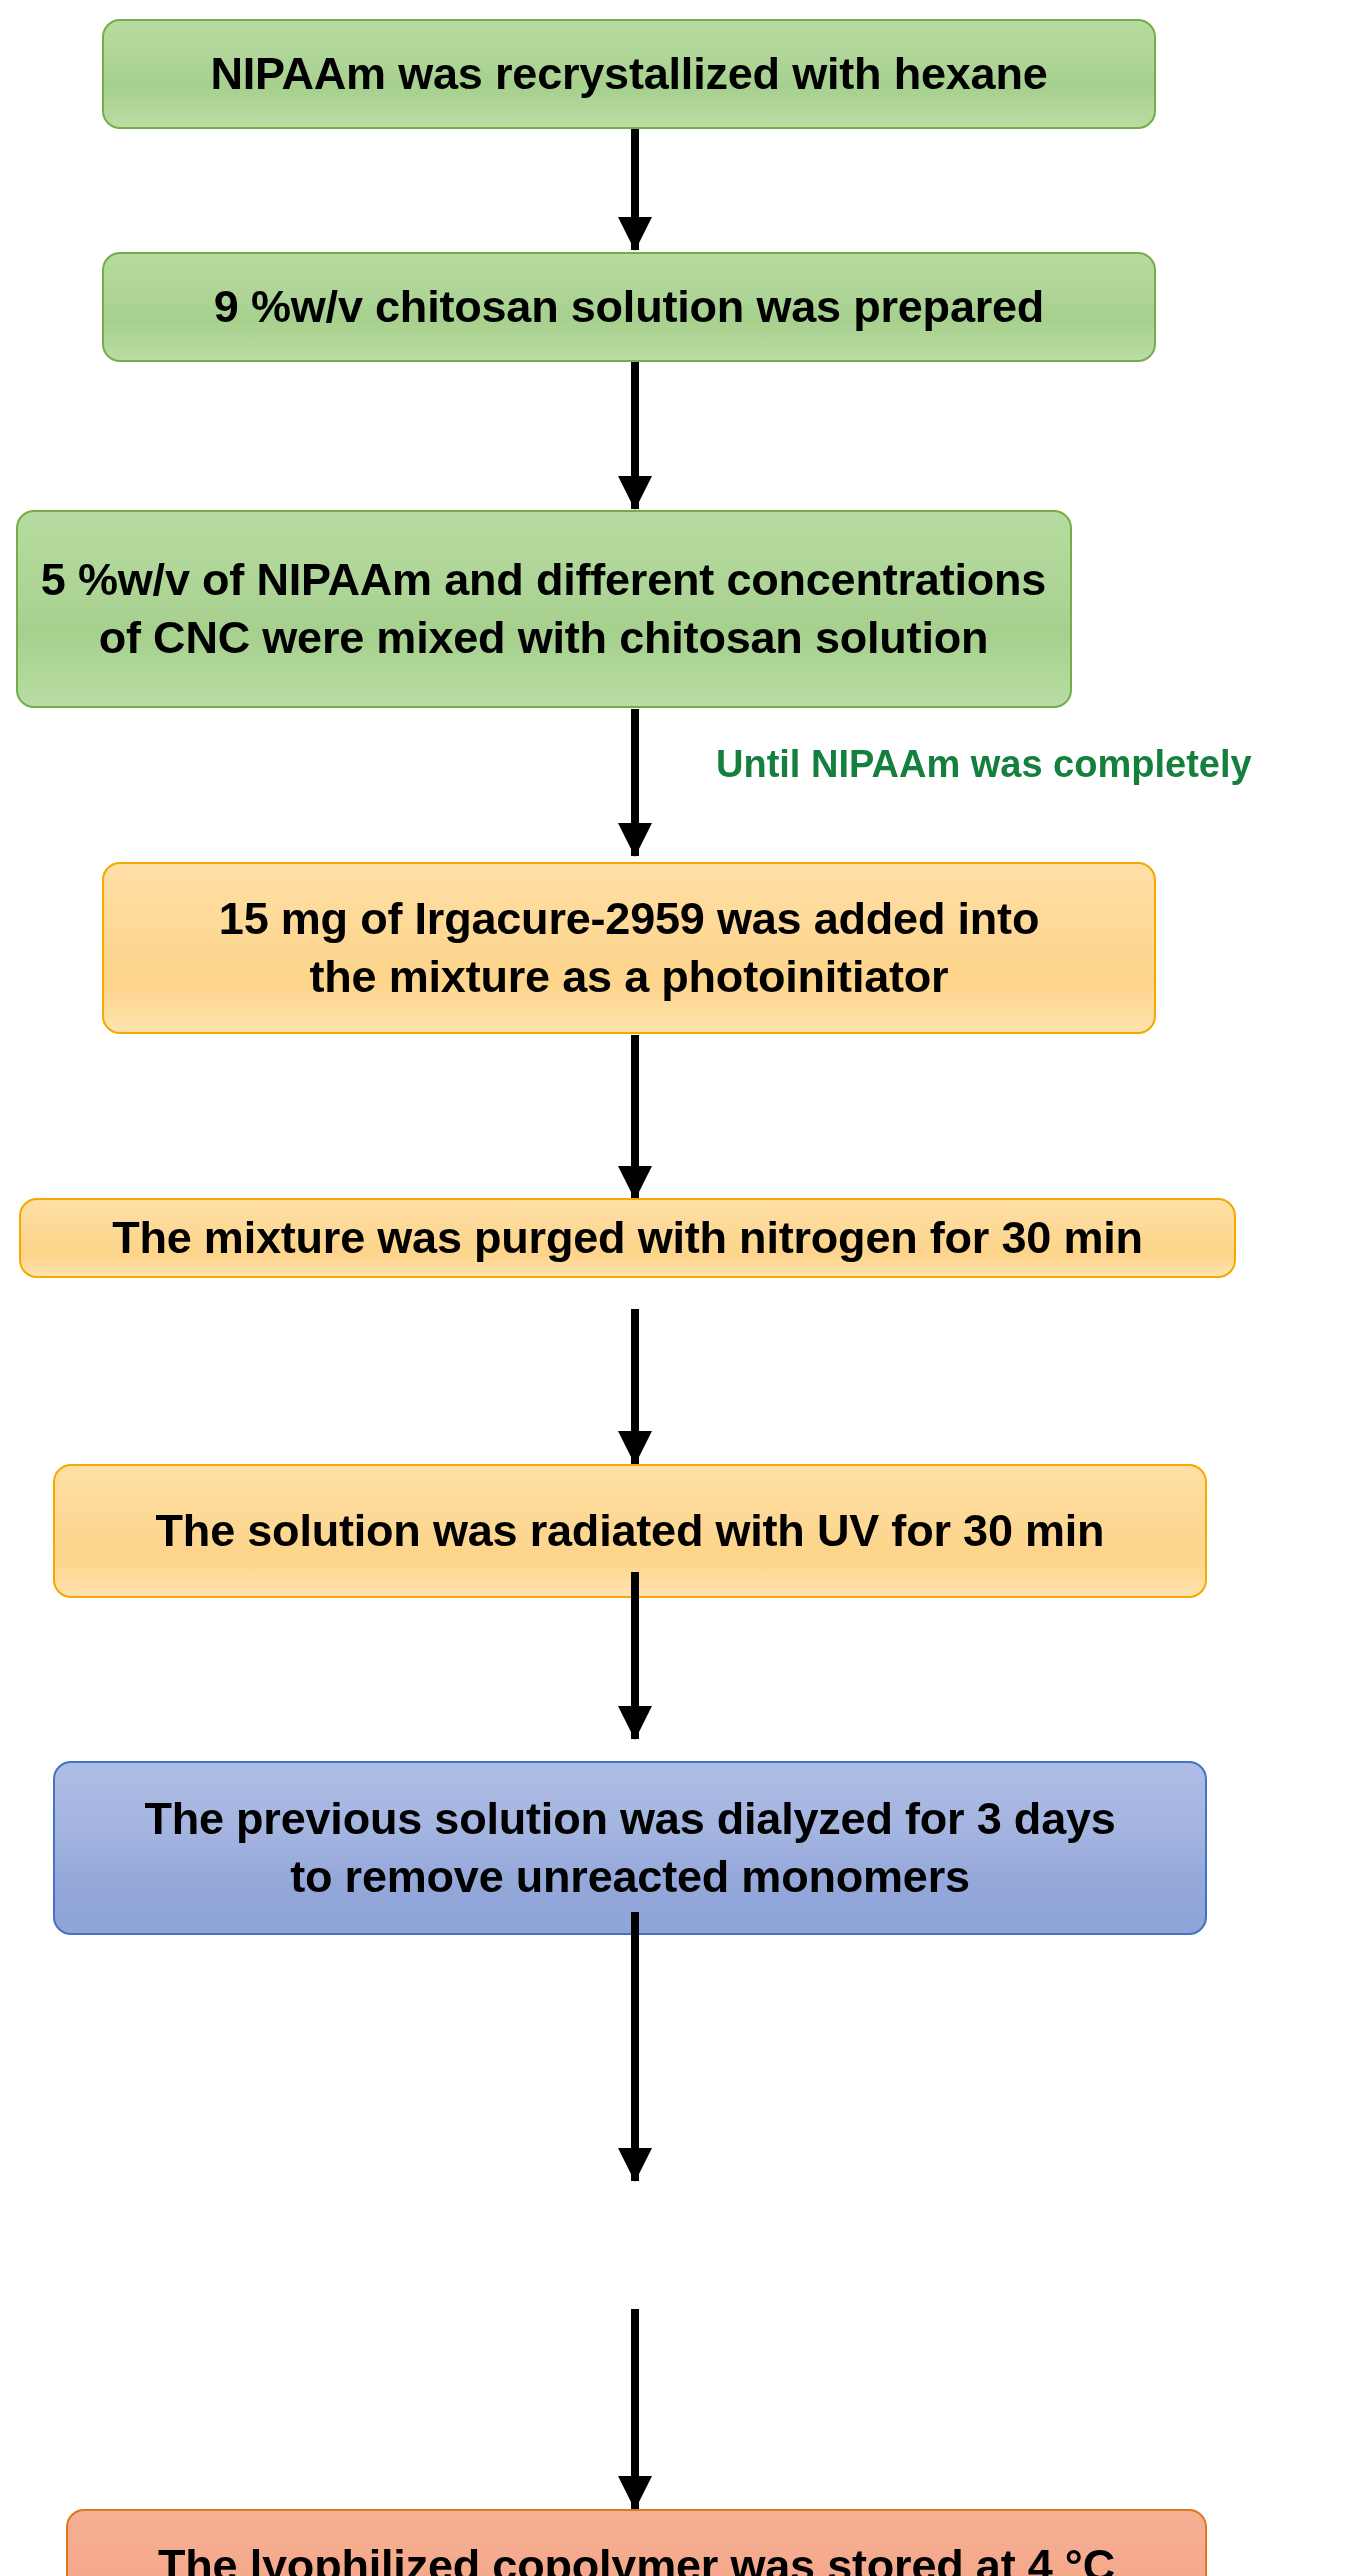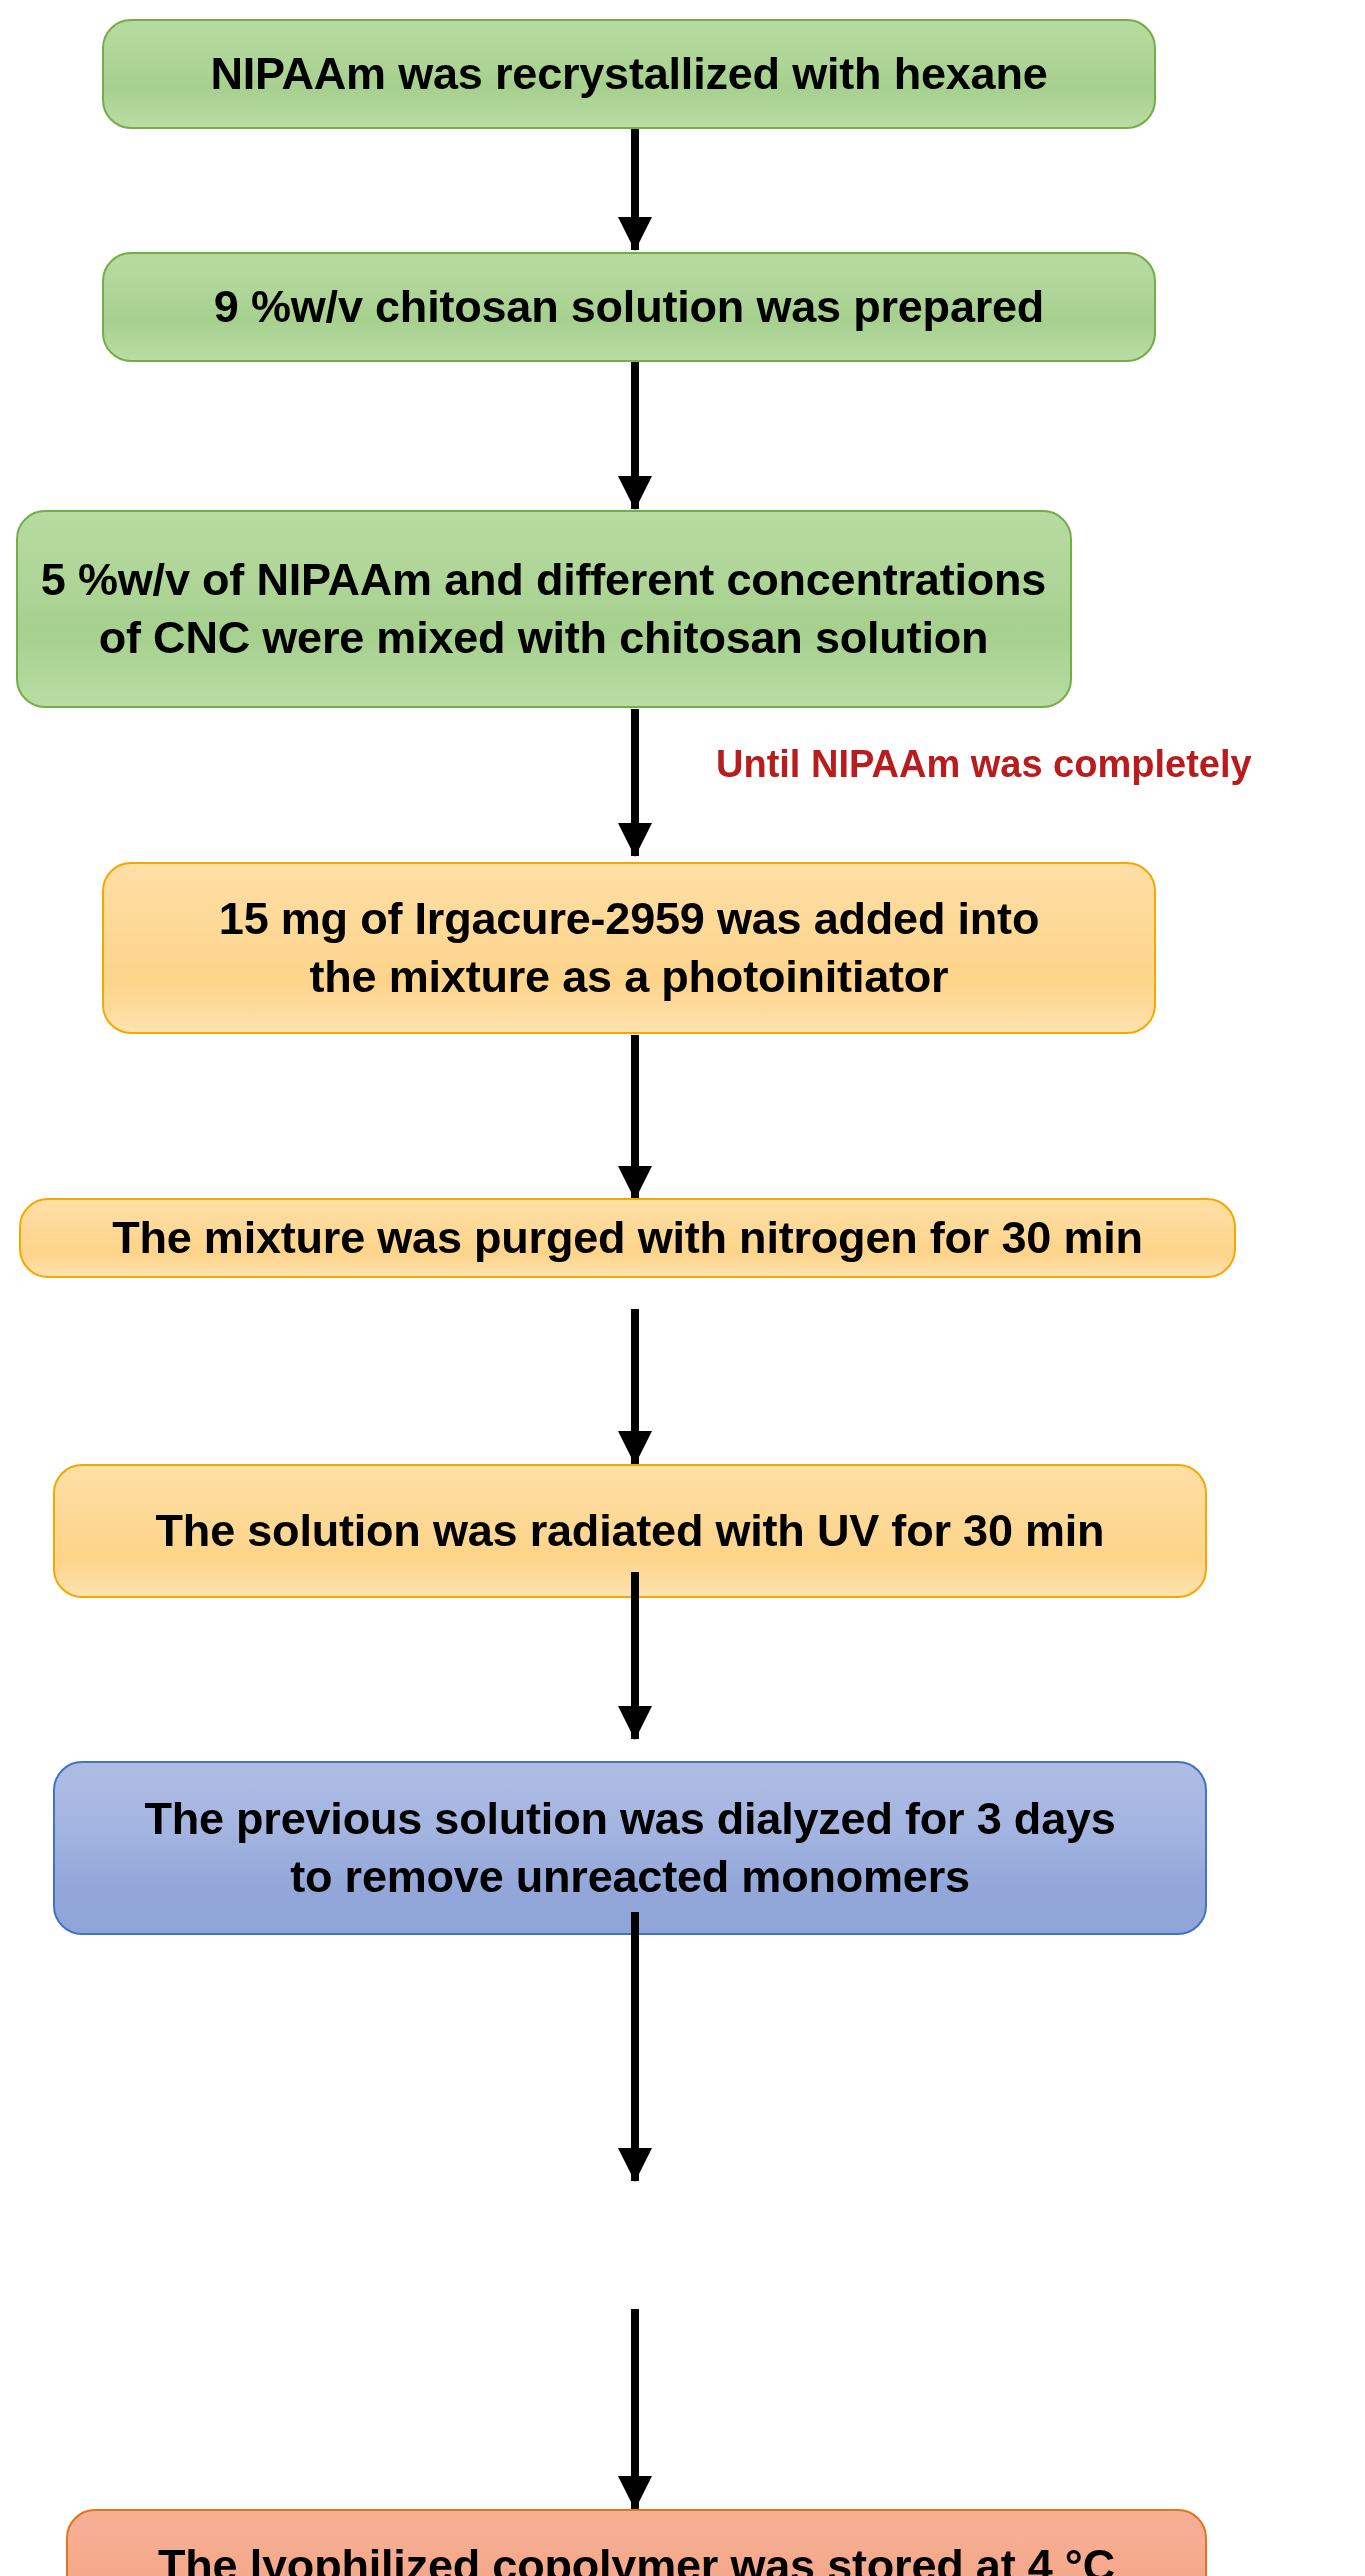--- a/index.html
+++ b/index.html
@@ -22,21 +22,21 @@
   }
 
   
   .node {
     position: absolute;
     box-sizing: border-box;
     display: flex;
     align-items: center;
     justify-content: center;
     text-align: center;
-    border-radius: 29px;
+    border-radius: 18px;
     font-weight: bold;
     color: #000000;
     line-height: 1.30;
     letter-spacing: -0.2px;
     padding: 5.2px 22.4px;
     white-space: pre-line;
   }
 
   .node.green {
     background: linear-gradient(180deg, #b6dba0 0%, #aed597 38%, #a6d08e 62%, #b9dda4 100%);
@@ -88,21 +88,21 @@
     height: 0;
     border-left: 17px solid transparent;
     border-right: 17px solid transparent;
     border-top: 34px solid #000000;
   }
 
   
   .annotation {
     position: absolute;
     font-weight: bold;
-    color: #b91c1c;
+    color: #15803d;
     white-space: nowrap;
   }
 </style>
 </head>
 <body>
 
 <div id="flow">
 
   <div class="node green" style="left:102px; top:19px; width:1054px; height:110px; font-size:45px;">
     <span>NIPAAm was recrystallized with hexane</span>

